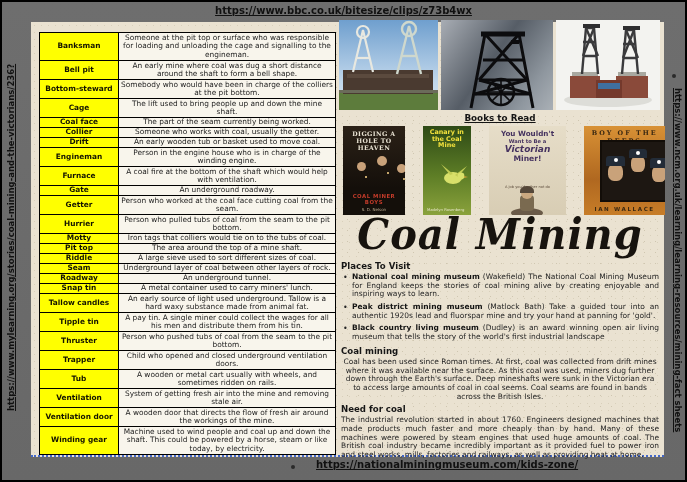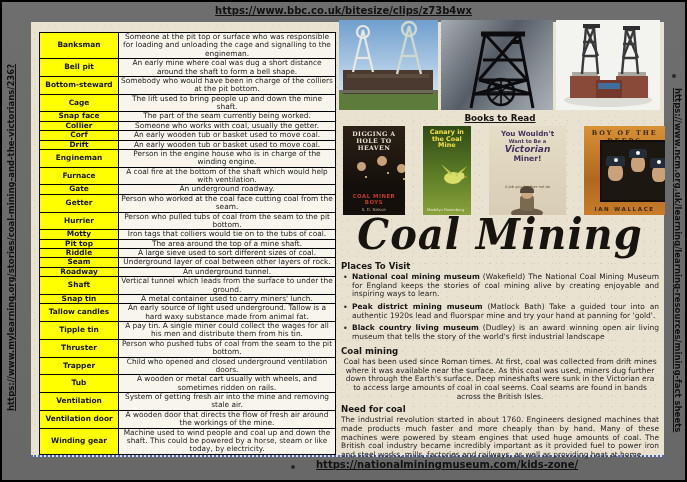--- a/index.html
+++ b/index.html
@@ -107,32 +107,28 @@
             </tr>
             <tr>
               <td class="term">Bottom-steward</td>
               <td class="def">Somebody who would have been in charge of the colliers at the pit bottom.</td>
             </tr>
             <tr>
               <td class="term">Cage</td>
               <td class="def">The lift used to bring people up and down the mine shaft.</td>
             </tr>
             <tr>
-              <td class="term">Snap face</td>
+              <td class="term">Coal face</td>
               <td class="def">The part of the seam currently being worked.</td>
             </tr>
             <tr>
               <td class="term">Collier</td>
               <td class="def">Someone who works with coal, usually the getter.</td>
             </tr>
             <tr>
-              <td class="term">Corf</td>
-              <td class="def">An early wooden tub or basket used to move coal.</td>
-            </tr>
-            <tr>
               <td class="term">Drift</td>
               <td class="def">An early wooden tub or basket used to move coal.</td>
             </tr>
             <tr>
               <td class="term">Engineman</td>
               <td class="def">Person in the engine house who is in charge of the winding engine.</td>
             </tr>
             <tr>
               <td class="term">Furnace</td>
               <td class="def">A coal fire at the bottom of the shaft which would help with ventilation.</td>
@@ -161,24 +157,20 @@
               <td class="term">Riddle</td>
               <td class="def">A large sieve used to sort different sizes of coal.</td>
             </tr>
             <tr>
               <td class="term">Seam</td>
               <td class="def">Underground layer of coal between other layers of rock.</td>
             </tr>
             <tr>
               <td class="term">Roadway</td>
               <td class="def">An underground tunnel.</td>
-            </tr>
-            <tr>
-              <td class="term">Shaft</td>
-              <td class="def">Vertical tunnel which leads from the surface to under the ground.</td>
             </tr>
             <tr>
               <td class="term">Snap tin</td>
               <td class="def">A metal container used to carry miners' lunch.</td>
             </tr>
             <tr>
               <td class="term">Tallow candles</td>
               <td class="def">An early source of light used underground. Tallow is a hard waxy substance made from animal fat.</td>
             </tr>
             <tr>

